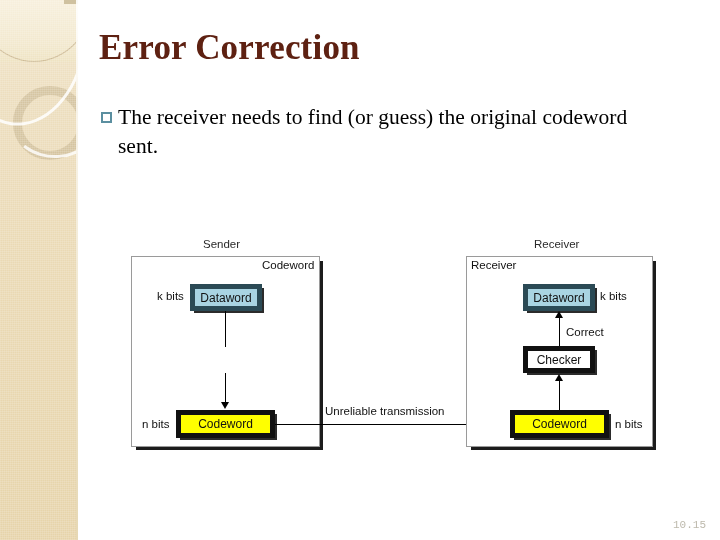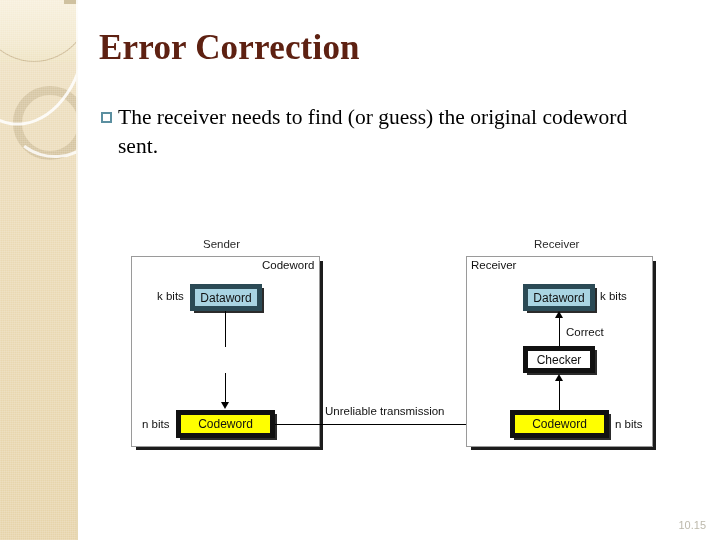--- a/index.html
+++ b/index.html
@@ -214,21 +214,21 @@
     width: 0; height: 0;
     border-top: 4px solid transparent;
     border-bottom: 4px solid transparent;
     border-left: 8px solid #000000;
   }
 
   
   #pagenum {
     position: absolute;
     right: 14px; bottom: 9px;
-    font-family: Liberation Sans, sans-serif;
+    font-family: Liberation Mono, monospace;
     font-size: 11px;
     color: #bdb9ac;
   }
 </style>
 </head>
 <body>
 
 <div id="slide">
 
   <div id="sidebar">

